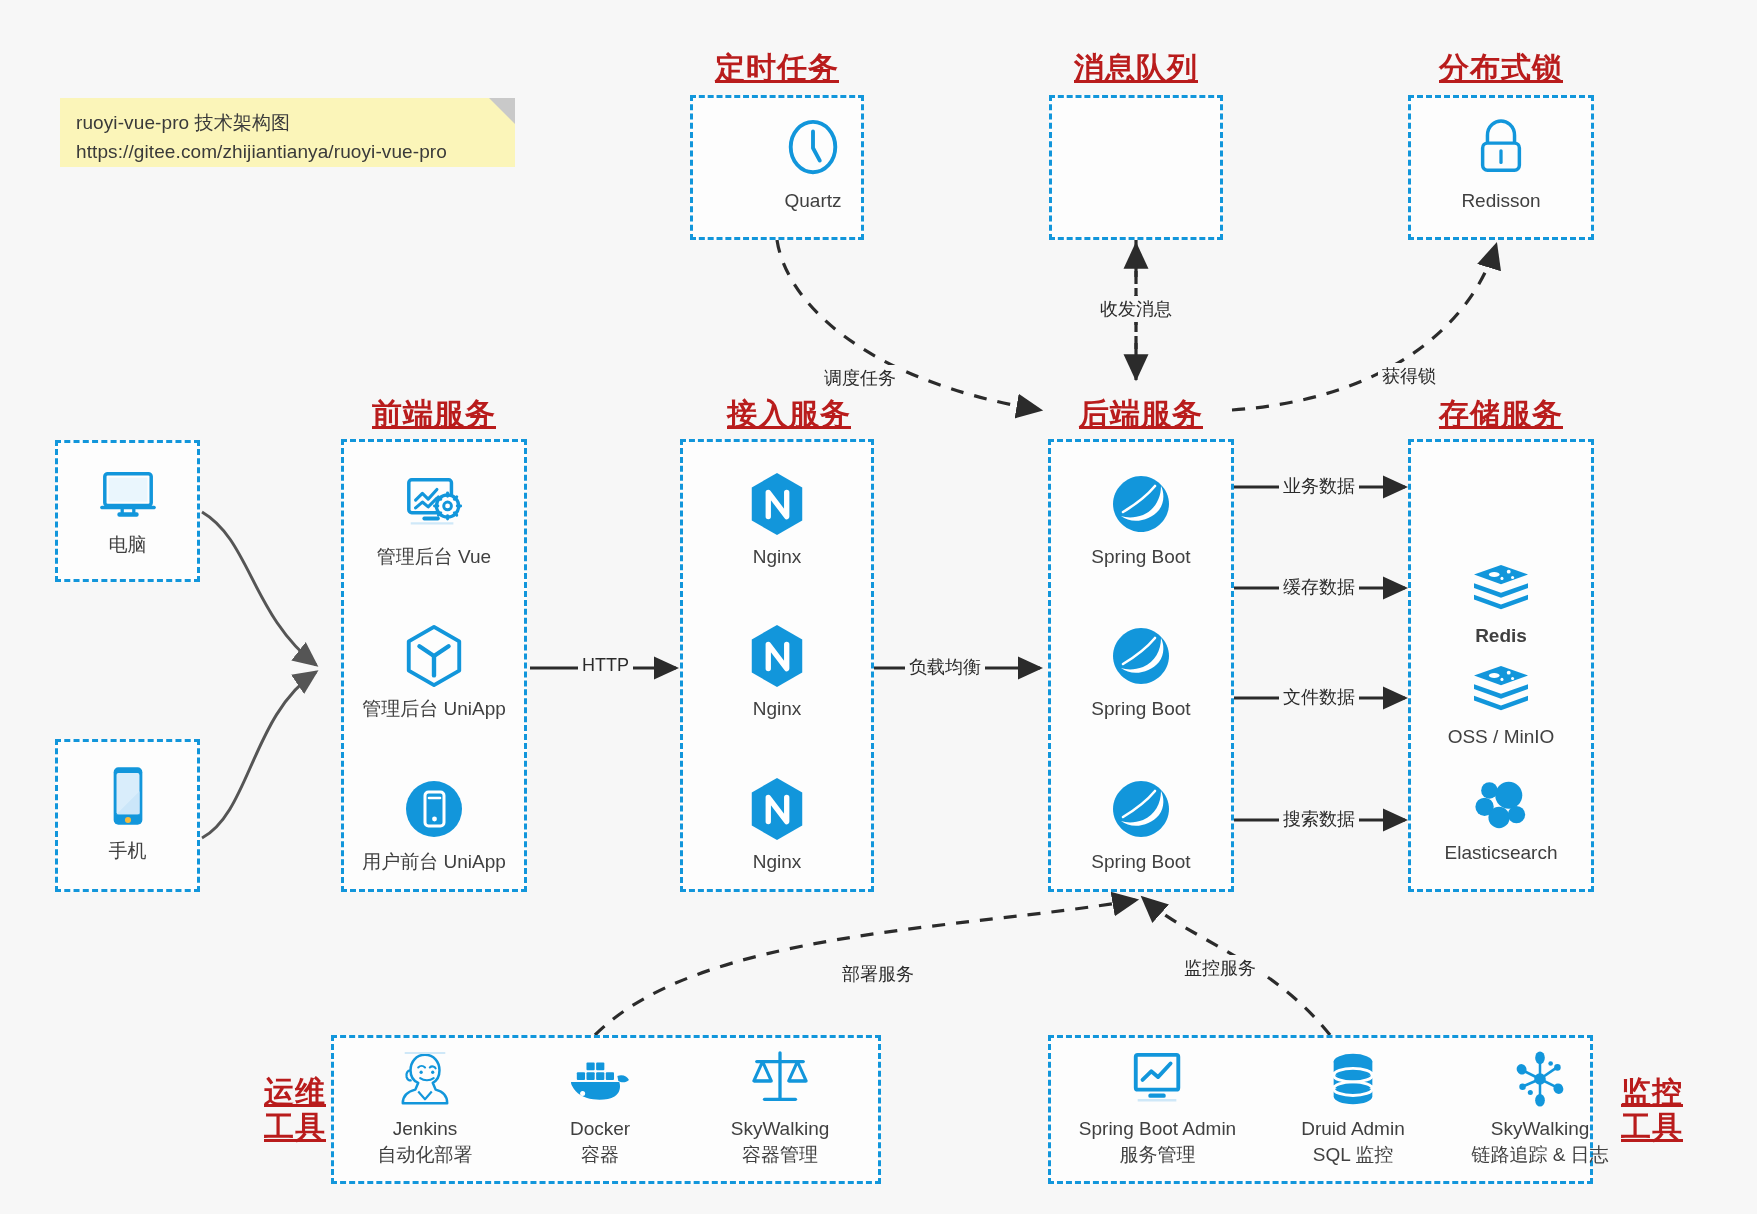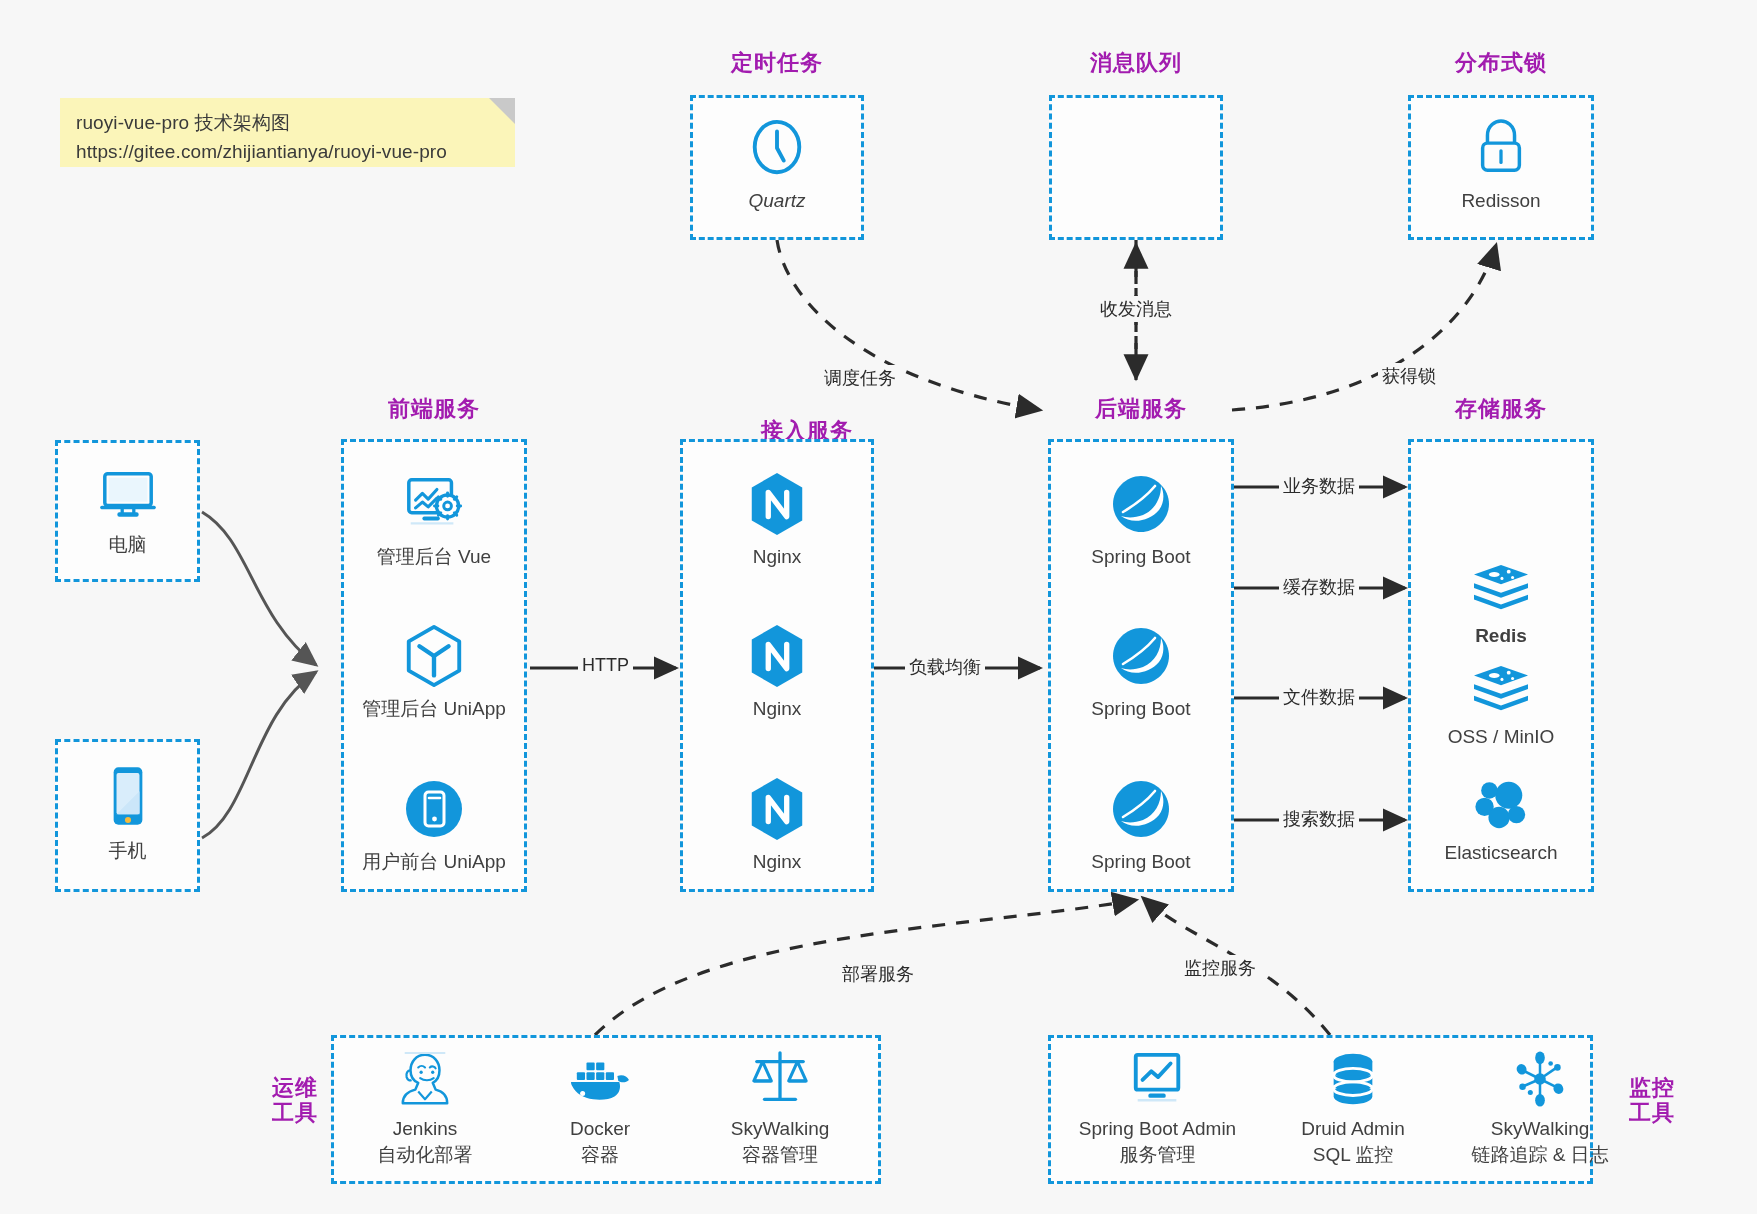--- a/index.html
+++ b/index.html
@@ -23,22 +23,22 @@
     position:absolute;right:0;top:0;width:0;height:0;
     border-left:26px solid transparent;border-top:26px solid #c9c9c9;
   }
   .note .ntxt{
     position:absolute;left:16px;top:10px;right:18px;
     font-size:19px;color:#3a3a3a;line-height:1.55;letter-spacing:.1px;
   }
 
   
   .gtitle{
-    position:absolute;color:#a21caf;font-weight:bold;font-size:22px;
-    text-align:center;white-space:nowrap;letter-spacing:1px;
+    position:absolute;color:#b91c1c;font-weight:bold;font-size:30px;
+    text-align:center;white-space:nowrap;letter-spacing:1px;text-decoration:underline;
   }
   .gtitle.side{text-align:center;line-height:1.15;}
 
   
   .box{
     position:absolute;
     border:3px dashed #1296db;
     background:#fdfdfd;
     box-sizing:border-box;
   }
@@ -100,21 +100,21 @@
   <div class="note">
     <div class="fold"></div>
     <div class="ntxt">
       <div>ruoyi-vue-pro 技术架构图</div>
       <div>https://gitee.com/zhijiantianya/ruoyi-vue-pro</div>
     </div>
   </div>
 
   <div class="gtitle" style="left:690px;top:48px;width:174px;">定时任务</div>
   <div class="box" style="left:690px;top:95px;width:174px;height:145px;"></div>
-  <div class="node" style="left:690px;top:112px;width:174px;font-style:italic;">
+  <div class="node" style="left:726px;top:112px;width:174px;">
     <div class="ico" style="height:70px;">
       <svg width="62" height="62" viewBox="0 0 64 64">
         <ellipse cx="32" cy="32" rx="23" ry="26" fill="none" stroke="#1296db" stroke-width="4"></ellipse>
         <path d="M32 16 L32 33 L39 46" fill="none" stroke="#1296db" stroke-width="4" stroke-linecap="round" stroke-linejoin="round"></path>
       </svg>
     </div>
     <div class="cap">Quartz</div>
   </div>
 
   <div class="gtitle" style="left:1049px;top:48px;width:174px;">消息队列</div>
@@ -210,21 +210,21 @@
         <rect x="23" y="15" width="19" height="34" rx="3.5" fill="none" stroke="#ffffff" stroke-width="3"></rect>
         <path d="M27 21 H38" stroke="#ffffff" stroke-width="2.6" stroke-linecap="round"></path>
         <circle cx="32.5" cy="42" r="2.4" fill="#ffffff"></circle>
       </svg>
     </div>
     <div class="cap">用户前台 UniApp</div>
   </div>
 
   <div class="elabel" style="left:578px;top:654px;">HTTP</div>
 
-  <div class="gtitle" style="left:710px;top:394px;width:194px;margin-top:22px;">接入服务</div>
+  <div class="gtitle" style="left:692px;top:394px;width:194px;">接入服务</div>
   <div class="box" style="left:680px;top:439px;width:194px;height:453px;"></div>
 
   <div class="node" style="left:680px;top:470px;width:194px;">
     <div class="ico" style="height:68px;">
       <svg width="60" height="66" viewBox="0 0 60 68">
         <path d="M30 2 L56 17 L56 51 L30 66 L4 51 L4 17 Z" fill="#1296db"></path>
         <path d="M21 47 V22 L40 47 V22" fill="none" stroke="#ffffff" stroke-width="5.5" stroke-linecap="round" stroke-linejoin="round"></path>
       </svg>
     </div>
     <div class="cap">Nginx</div>

